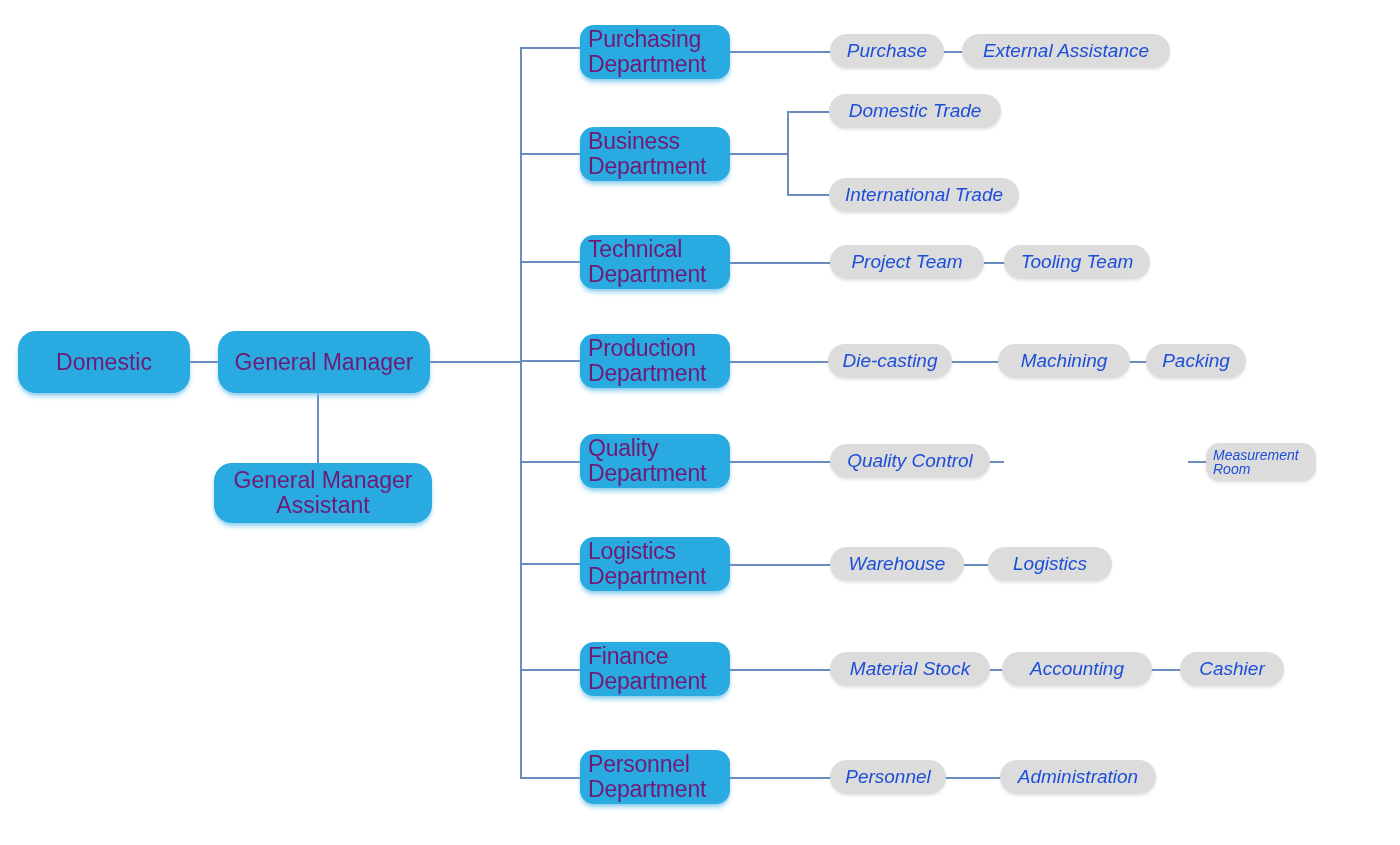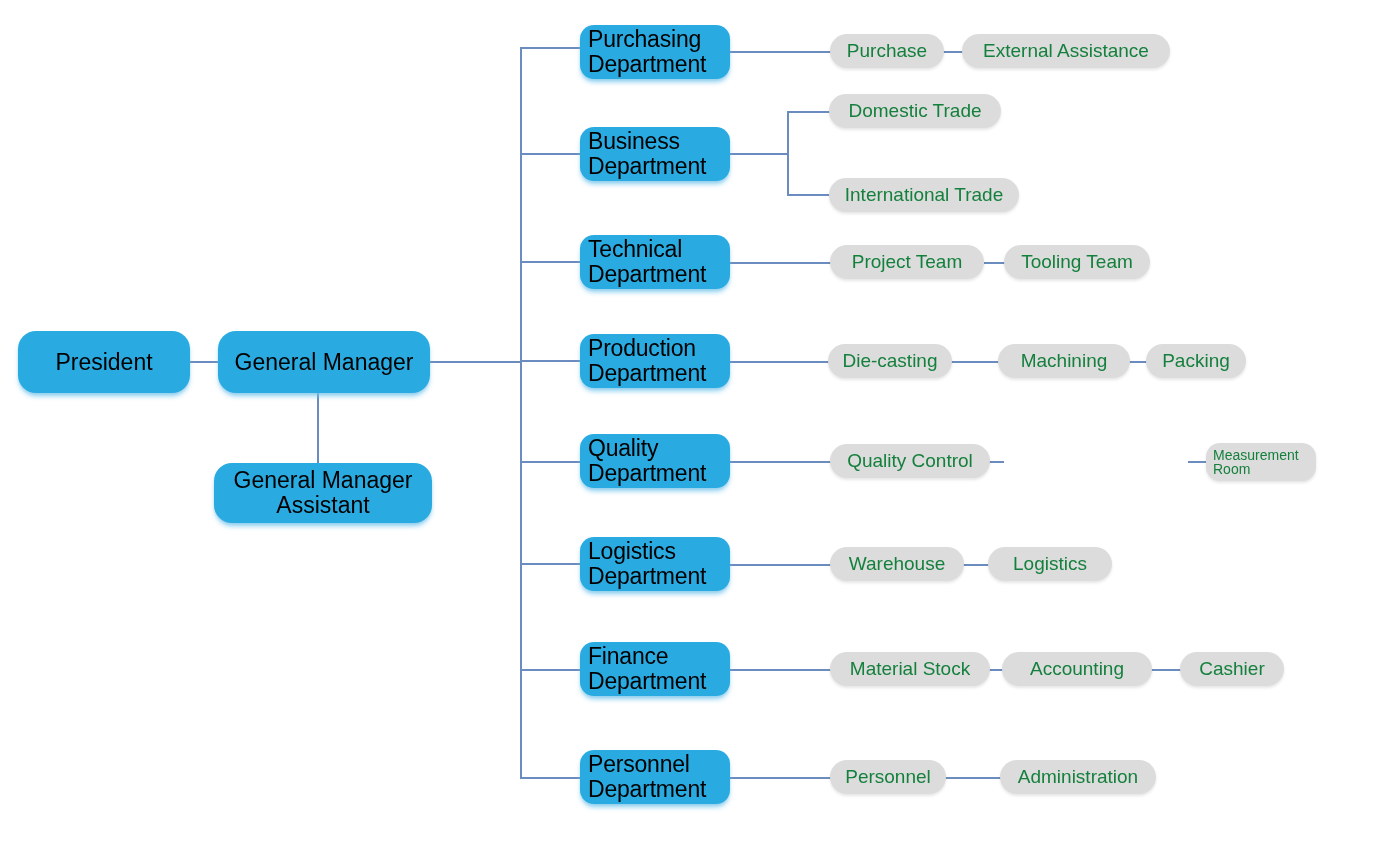--- a/index.html
+++ b/index.html
@@ -29,21 +29,21 @@
   .line.v { width: 2px; }
 
   
   .node {
     position: absolute;
     box-sizing: border-box;
     display: flex;
     align-items: center;
     justify-content: center;
     text-align: center;
-    color: #000000;
+    color: #701a75;
     white-space: pre-line;
     line-height: 1.08;
   }
   .node .lbl {
     display: block;
     width: 100%;
     padding: 0 2px;
   }
 
   
@@ -67,21 +67,22 @@
     padding-left: 8px;
     letter-spacing: -0.2px;
   }
 
   
   .node.gray {
     background: #dcdcdc;
     border-radius: 999px;
     box-shadow: 0 2px 3px rgba(0, 0, 0, 0.10);
     font-size: 19px;
-    color: #15803d;
+    color: #1d4ed8;
+    font-style: italic;
   }
   .node.gray.tight {
     border-radius: 14px;
     font-size: 14px;
     text-align: left;
     justify-content: flex-start;
     line-height: 1.02;
   }
   .node.gray.tight .lbl {
     padding-left: 7px;
@@ -132,21 +133,21 @@
   <div class="line h" style="left:962px; top:564px; width:28px;"></div>
 
   <div class="line h" style="left:728px; top:669px; width:104px;"></div>
   <div class="line h" style="left:988px; top:669px; width:16px;"></div>
   <div class="line h" style="left:1150px; top:669px; width:32px;"></div>
 
   <div class="line h" style="left:728px; top:777px; width:104px;"></div>
   <div class="line h" style="left:944px; top:777px; width:58px;"></div>
 
   <div class="node blue exec" style="left:18px; top:331px; width:172px; height:62px;">
-    <span class="lbl">President</span>
+    <span class="lbl">Domestic</span>
   </div>
 
   <div class="node blue exec" style="left:218px; top:331px; width:212px; height:62px;">
     <span class="lbl">General Manager</span>
   </div>
 
   <div class="node blue exec" style="left:214px; top:463px; width:218px; height:60px;">
     <span class="lbl">General Manager
 Assistant</span>
   </div>

